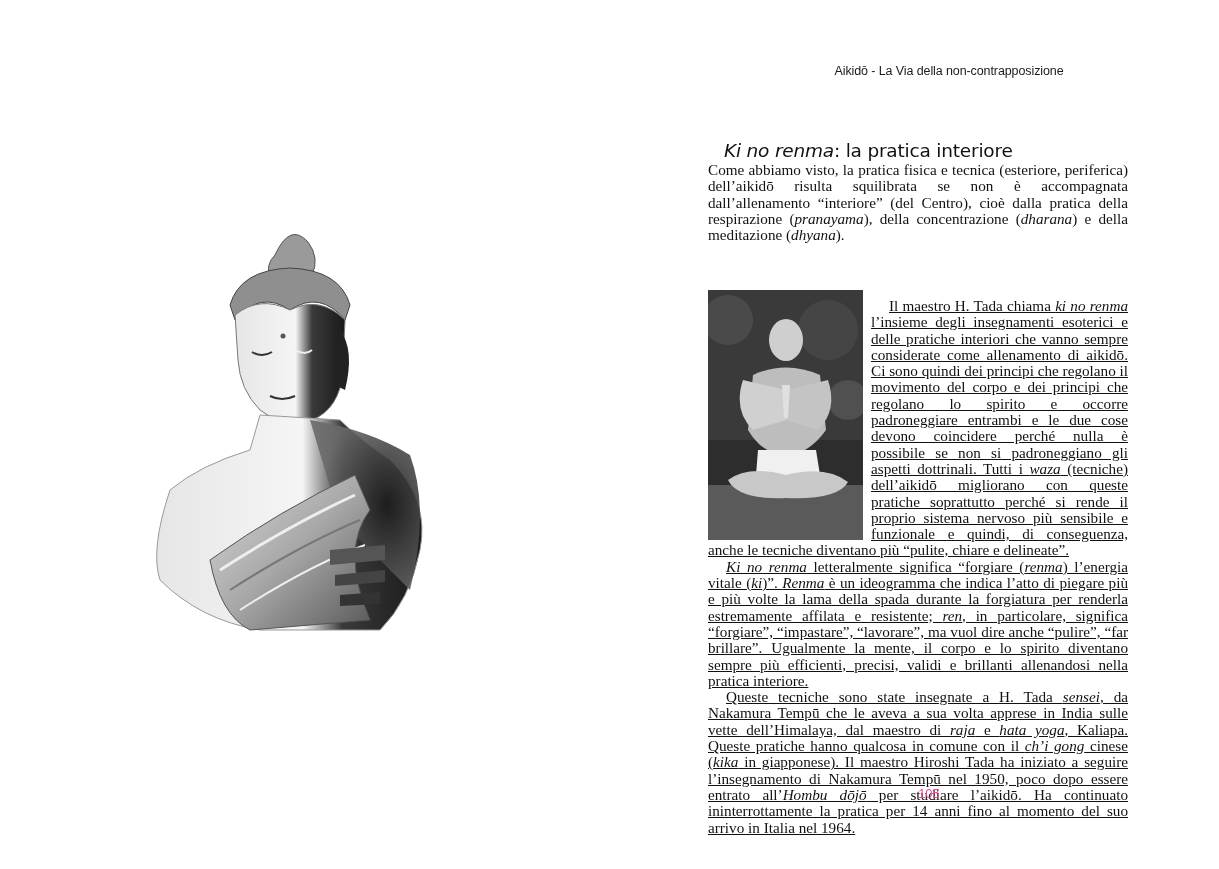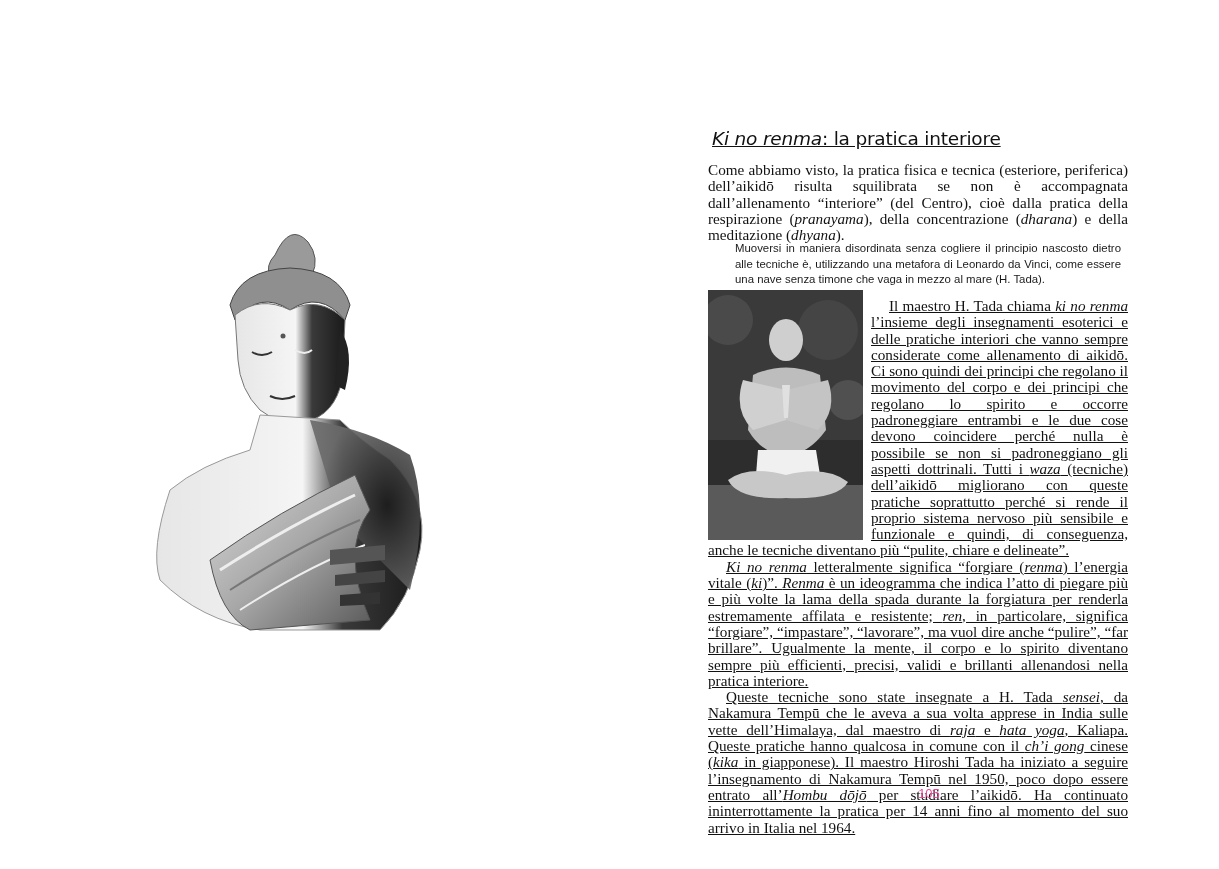--- a/index.html
+++ b/index.html
@@ -7,21 +7,21 @@
   .page-left { position:absolute; left:0; top:0; width:609px; height:869px; }
   .page-right { position:absolute; left:609px; top:0; width:610px; height:869px; }
   .running-header {
     position:absolute; left:100px; top:64px; width:480px; text-align:center;
     font-family:"Liberation Sans", sans-serif; font-size:12.5px; color:#1a1a1a;
     letter-spacing:-0.1px;
   }
   .section-title {
     position:absolute; left:99px; top:124px;
     font-family:"DejaVu Sans", sans-serif; font-size:18.5px; color:#111;
-    font-weight:normal; margin:4px; letter-spacing:-0.2px;text-decoration:underline;
+    font-weight:normal; margin:16px; letter-spacing:-0.2px;
   }
   .section-title em { font-style:italic; font-weight:300; }
   .body-text {
     font-family:"Liberation Serif", serif; font-size:15.2px; line-height:16.3px;
     color:#111; text-align:justify; margin:0;
   }
   .intro { position:absolute; left:99px; top:162px; width:420px; }
   .quote {
     position:absolute; left:126px; top:241px; width:386px;
     font-family:"Liberation Sans", sans-serif; font-size:11.4px; line-height:15.5px;
@@ -84,26 +84,26 @@
     <path d="M90 370 Q160 325 220 300" stroke="#777" stroke-width="2" fill="none"></path>
     <path d="M100 390 Q170 345 225 325" stroke="#eee" stroke-width="2" fill="none"></path>
 
     <path d="M190 330 L245 325 L245 340 L190 345 Z" fill="#555"></path>
     <path d="M195 355 L245 350 L245 362 L195 366 Z" fill="#444"></path>
     <path d="M200 375 L240 372 L240 384 L200 386 Z" fill="#333"></path>
   </svg>
 </div>
 
 <div class="page-right">
+  <div class="running-header">Aikidō - La Via della non-contrapposizione</div>
 
   <h2 class="section-title"><em>Ki no renma</em><span>: la pratica interiore</span></h2>
 
   <p class="body-text intro"><span>Come abbiamo visto, la pratica fisica e tecnica (esteriore, periferica) dell’aikidō risulta squilibrata se non è accompagnata dall’allenamento “interiore” (del Centro), cioè dalla pratica della respirazione (</span><em>pranayama</em><span>), della concentrazione (</span><em>dharana</em><span>) e della meditazione (</span><em>dhyana</em><span>).</span></p>
 
-  <p class="quote">Muoversi in maniera disordinata senza cogliere il principio nascosto dietro alle tecniche è, utilizzando una metafora di Leonardo da Vinci, come essere una nave senza timone che vaga in mezzo al mare (H. Tada).</p>
 
   <div class="main-block">
     <div class="photo">
       <svg width="155" height="250" viewBox="0 0 155 250" xmlns="http://www.w3.org/2000/svg">
         <rect width="155" height="250" fill="#2d2d2d"></rect>
         <rect y="0" width="155" height="150" fill="#3a3a3a"></rect>
         <circle cx="20" cy="30" r="25" fill="#555" opacity="0.6"></circle>
         <circle cx="120" cy="40" r="30" fill="#4a4a4a" opacity="0.7"></circle>
         <circle cx="140" cy="110" r="20" fill="#666" opacity="0.5"></circle>
         <rect y="195" width="155" height="55" fill="#5a5a5a"></rect>

